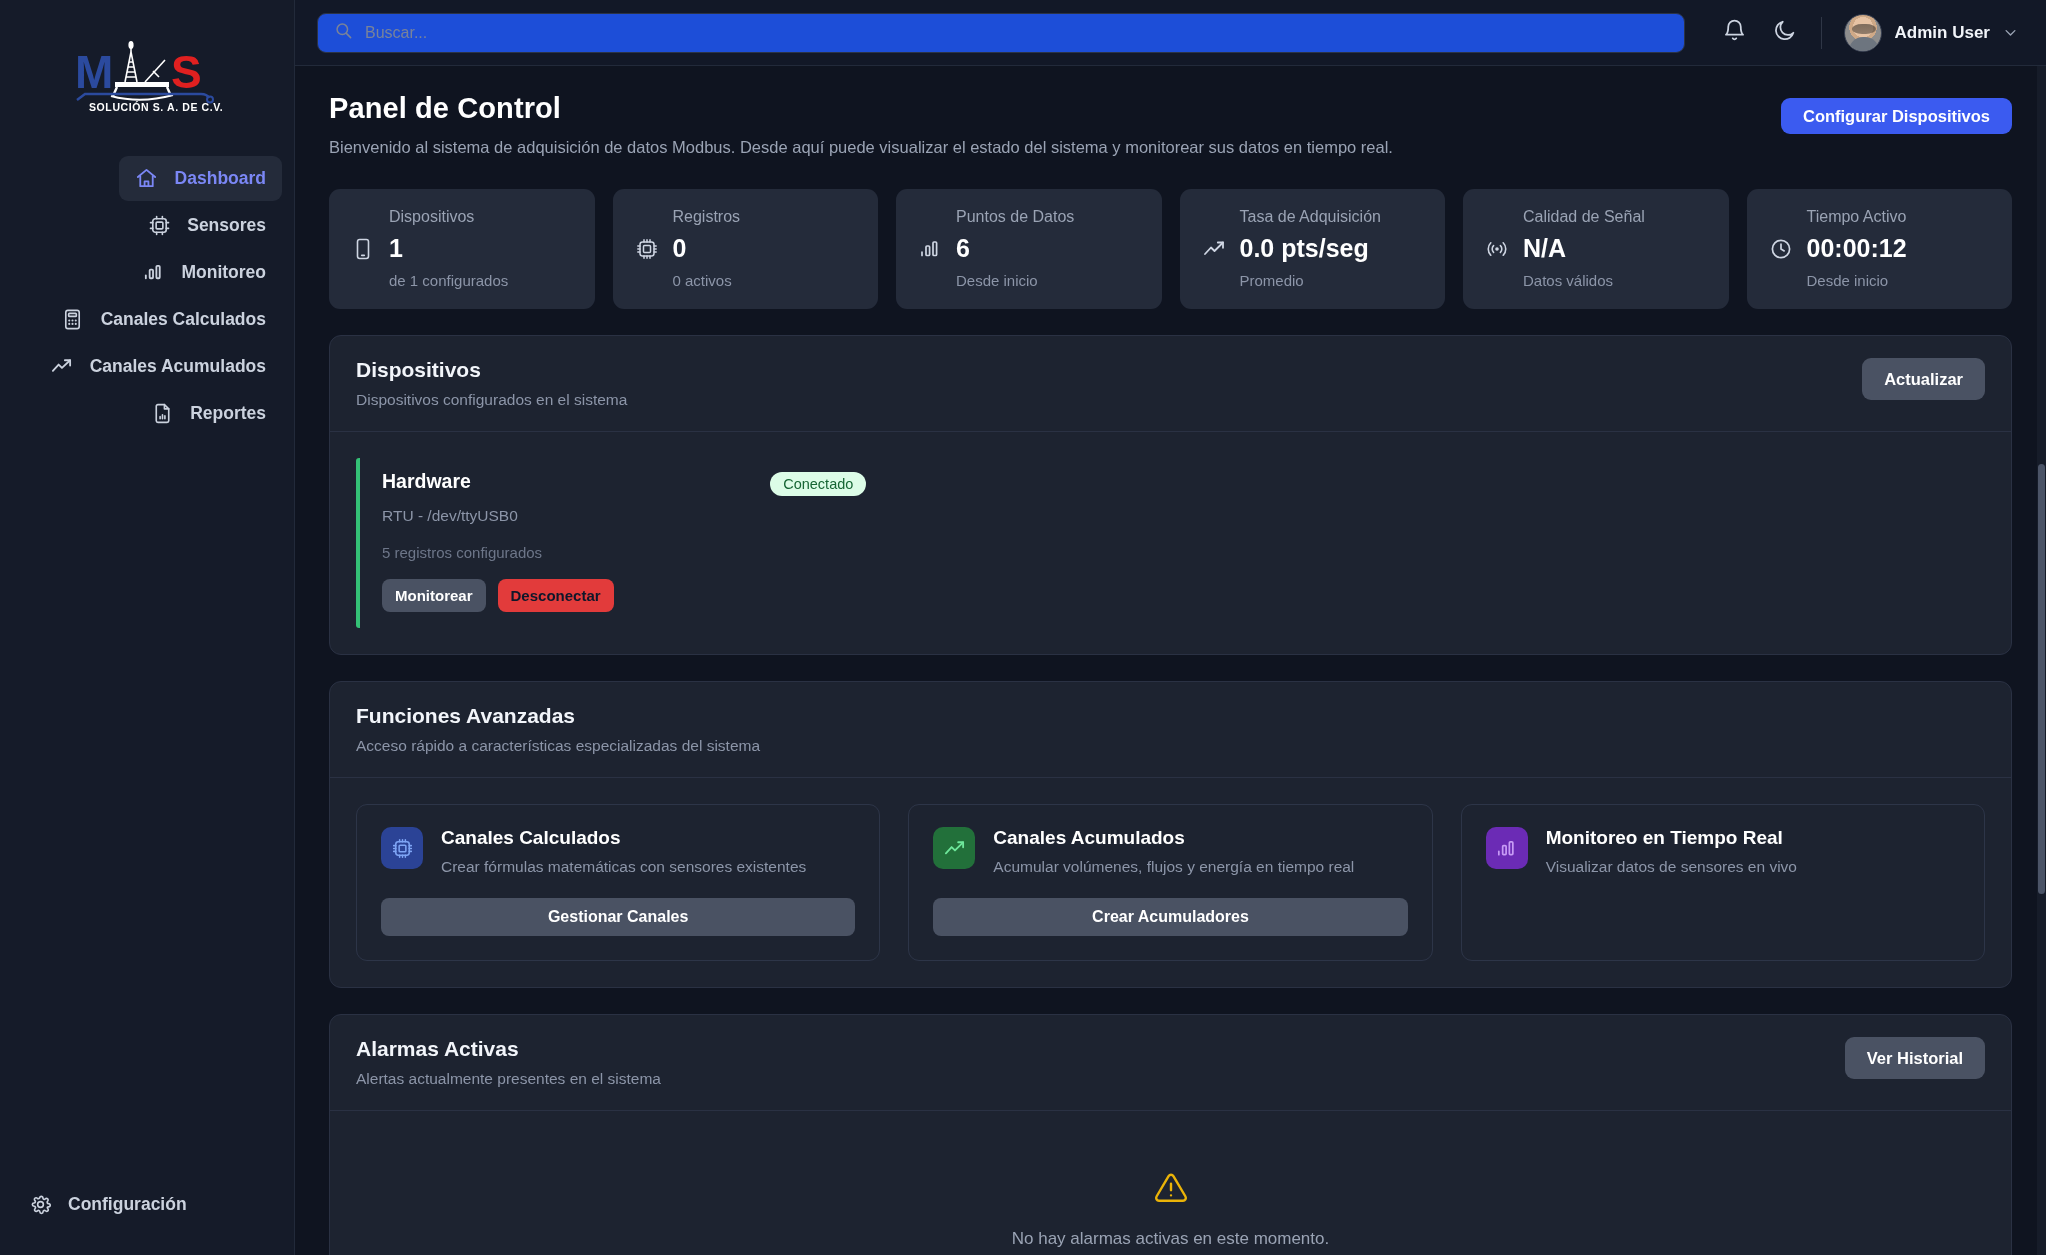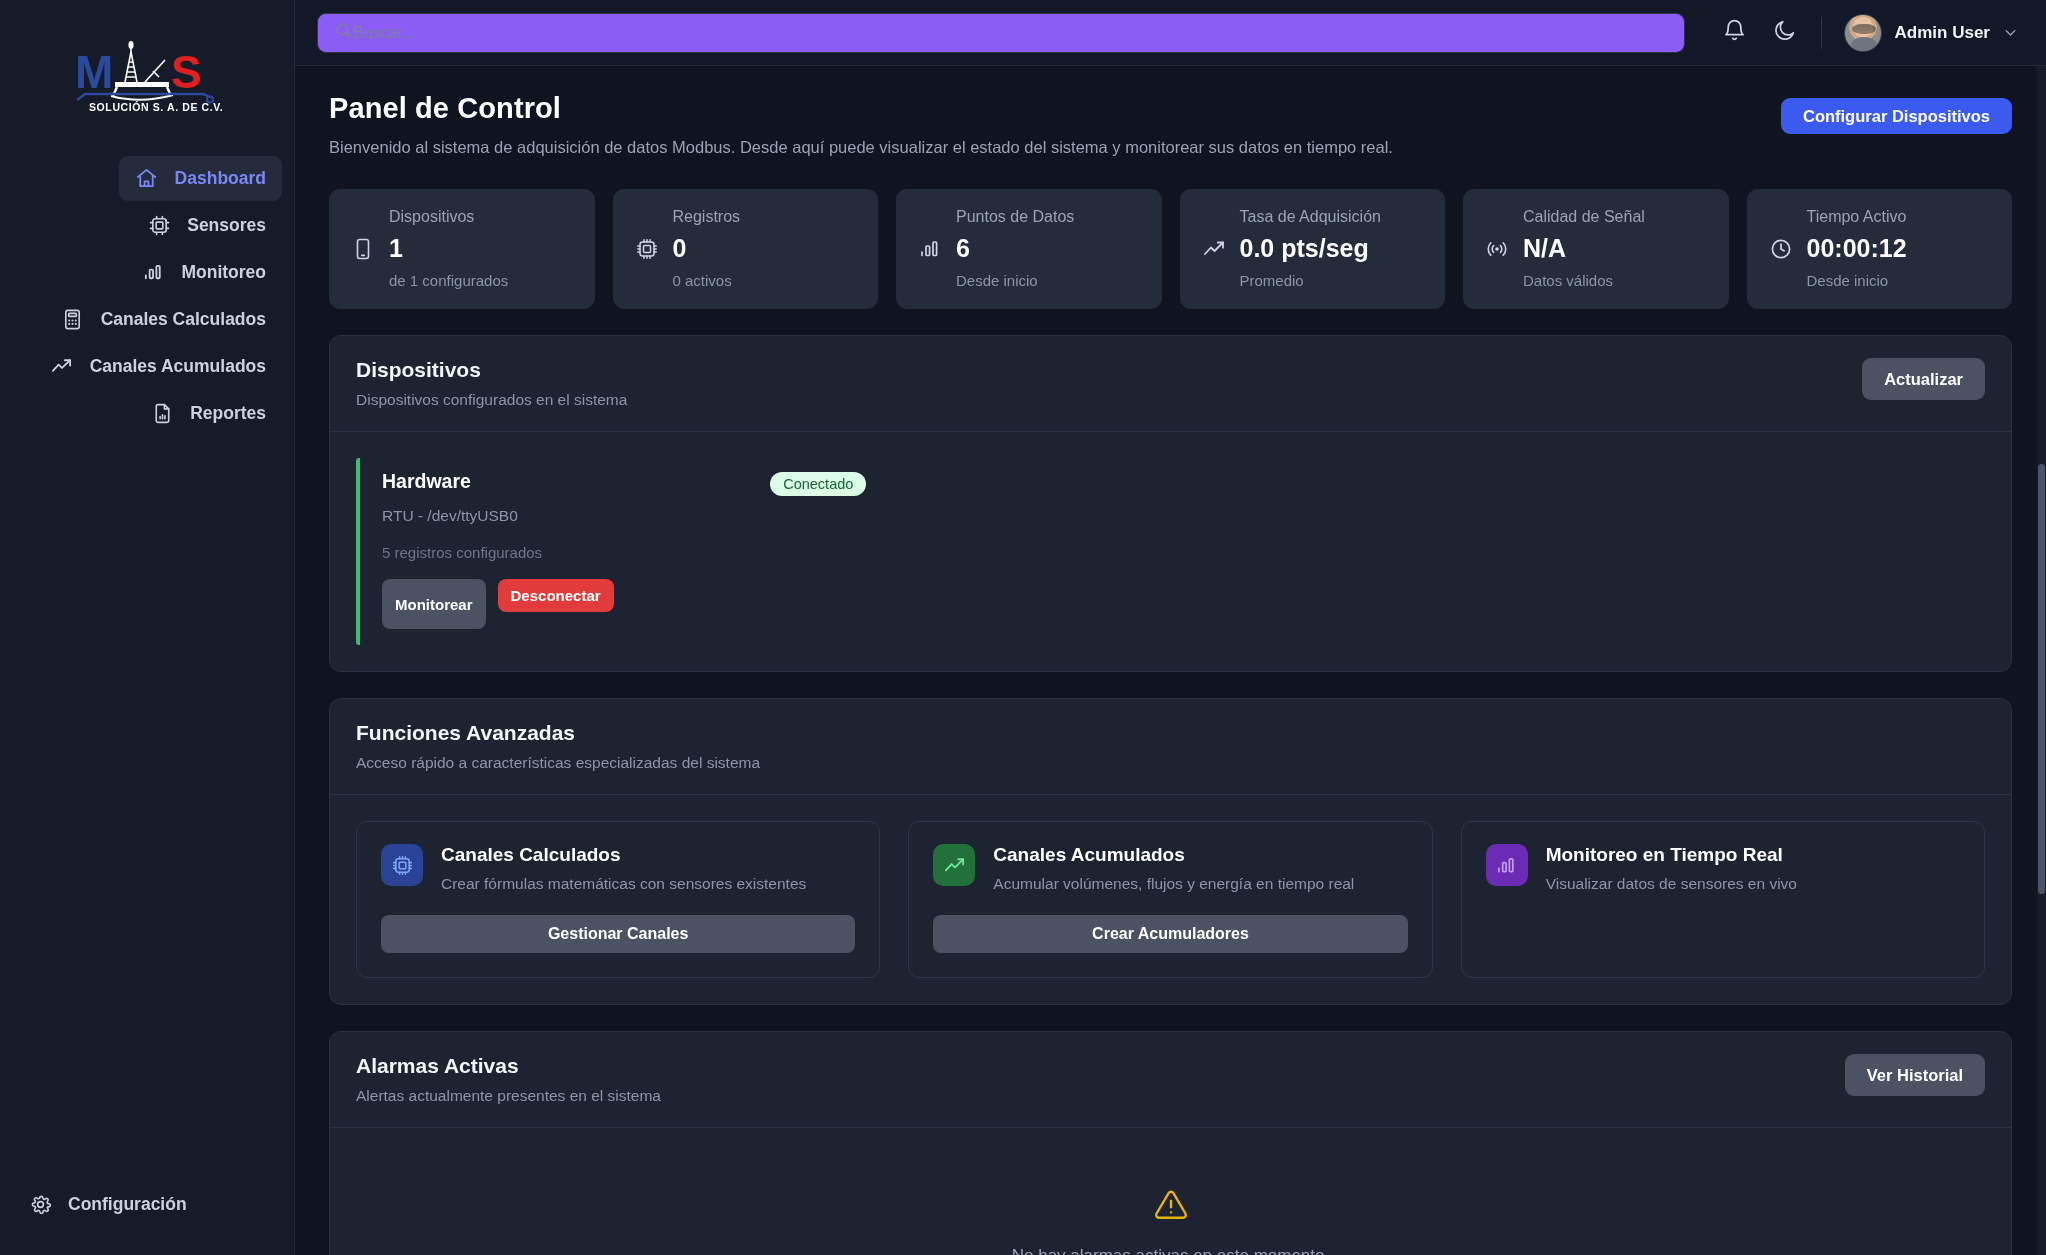--- a/index.html
+++ b/index.html
@@ -43,22 +43,22 @@
 
   .topbar {
     height: 66px; min-height: 66px;
     background: #121827;
     border-bottom: 1px solid #222a3a;
     display: flex; align-items: center;
     padding: 0 28px 0 22px; gap: 18px;
   }
   .search-box {
     flex: 0 0 1368px; height: 40px;
-    background: #8b5cf6; border: 1px solid #2b3346; border-radius: 9px;
-    display: flex; align-items: center; gap: 0; padding: 0 16px;
+    background: #1d4ed8; border: 1px solid #2b3346; border-radius: 9px;
+    display: flex; align-items: center; gap: 12px; padding: 0 16px;
   }
   .search-box svg { width: 19px; height: 19px; flex: 0 0 19px; }
   .search-input {
     background: transparent; border: none; outline: none;
     color: #d6dbe6; font-size: 16px; font-family: "Liberation Sans", sans-serif;
     width: 100%;
   }
   .search-input::placeholder { color: #79839a; }
   .topbar-right { margin-left: auto; display: flex; align-items: center; gap: 22px; }
   .icon-btn { width: 28px; height: 28px; display:flex; align-items:center; justify-content:center; cursor:pointer; }
@@ -143,25 +143,25 @@
     margin-left: auto; margin-right: 18px; margin-top: 2px;
     background: #dcfce7; color: #166534;
     border-radius: 999px; padding: 4px 13px; font-size: 14.5px; font-weight: 400;
     white-space: nowrap;
   }
   .device-meta { color: #8c95a8; font-size: 15.5px; margin-top: 11px; }
   .device-regs { color: #6d7689; font-size: 15px; margin-top: 19px; }
   .device-btns { display: flex; gap: 12px; margin-top: 18px; }
   .btn-grey {
     background: #4a5263; color: #fff; border: none; border-radius: 8px;
-    height: 50px; padding: 0 13px; font-size: 15px; font-weight: 700;
+    height: 33px; padding: 0 13px; font-size: 15px; font-weight: 700;
     font-family: "Liberation Sans", sans-serif; cursor: pointer;
   }
   .btn-red {
-    background: #e23b3b; color: #ffffff; border: none; border-radius: 8px;
+    background: #e23b3b; color: #0f172a; border: none; border-radius: 8px;
     height: 33px; padding: 0 13px; font-size: 15px; font-weight: 700;
     font-family: "Liberation Sans", sans-serif; cursor: pointer;
   }
 
   
   .feature-grid { display: grid; grid-template-columns: repeat(3, 1fr); gap: 28px; }
   .feature-card {
     border: 1px solid #2d3548; border-radius: 11px; padding: 22px 24px 24px 24px;
   }
   .feature-top { display: flex; align-items: flex-start; gap: 18px; }

